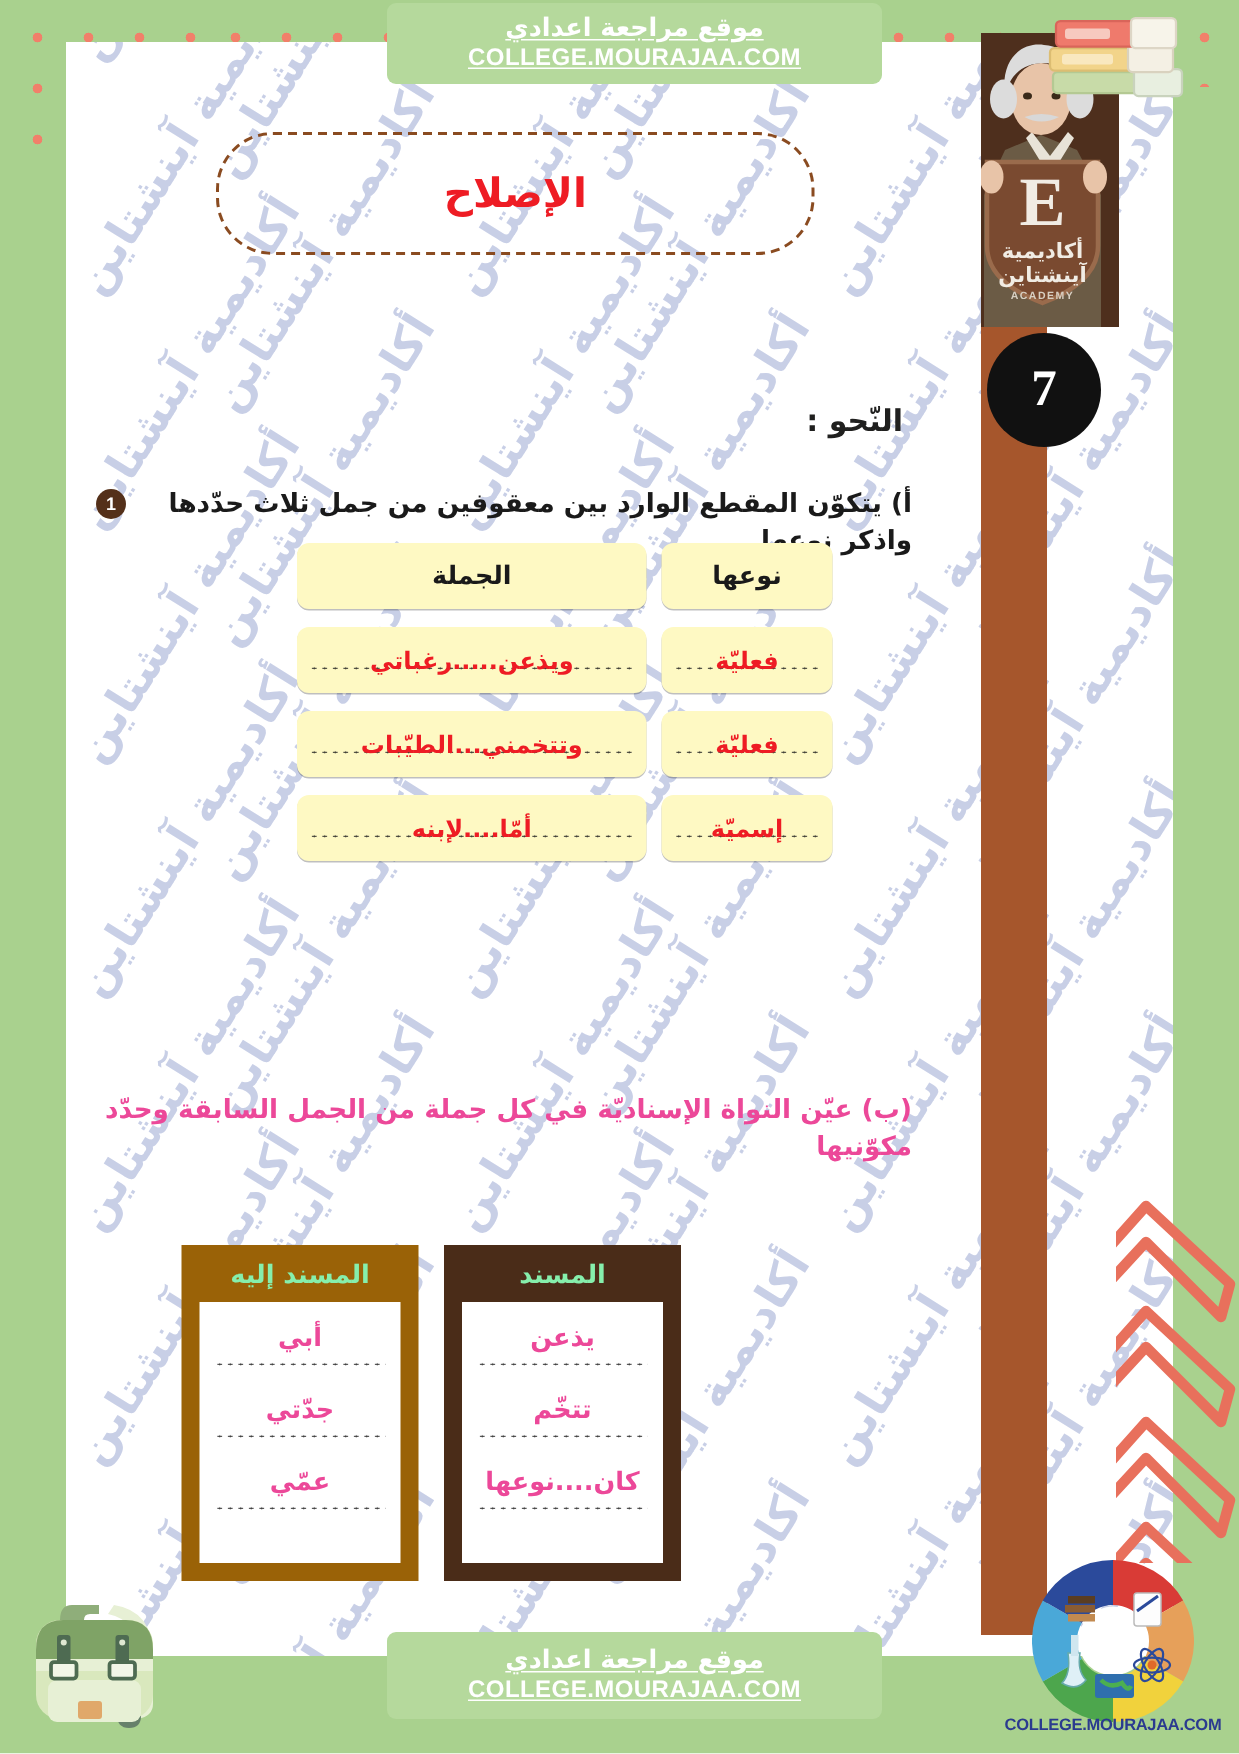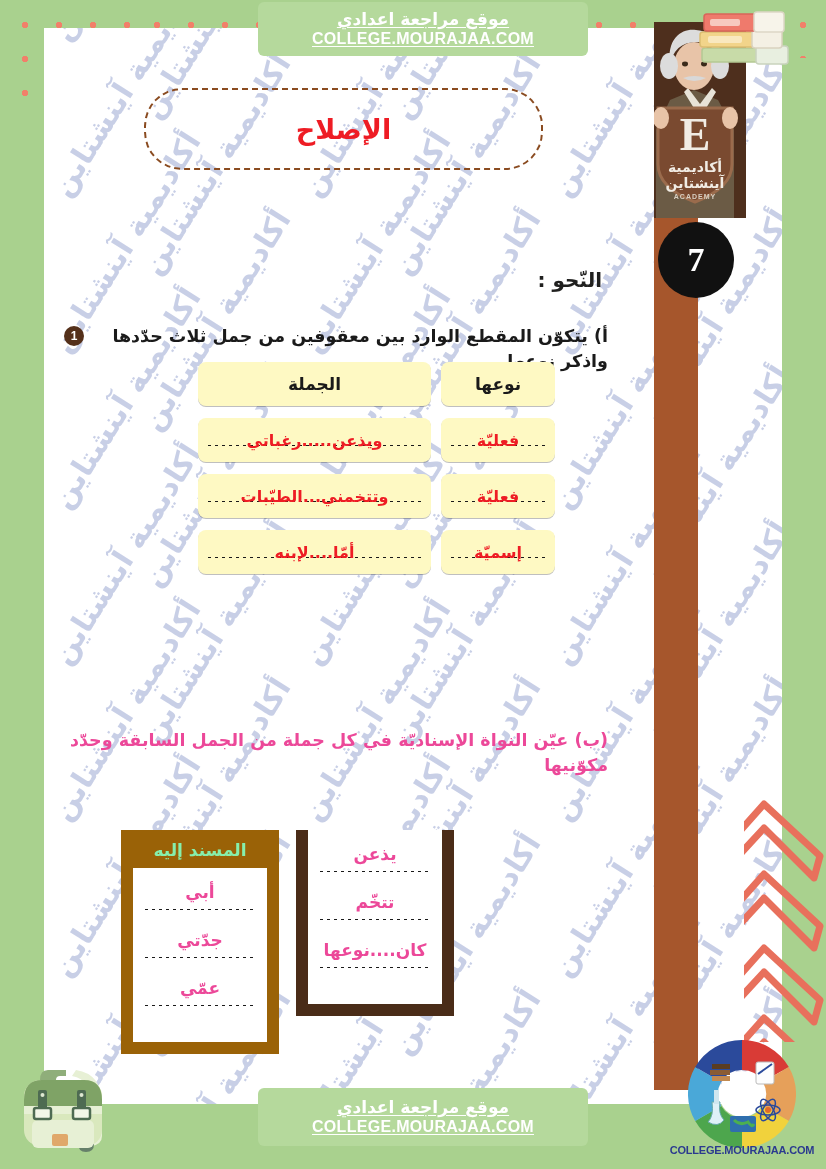--- a/index.html
+++ b/index.html
@@ -411,20 +411,21 @@
         <span class="ans">أمّا....لإبنه</span>
       </div>
     </div>
   </div>
 
   <div class="q2">(ب)  عيّن النواة الإسناديّة في كل جملة من الجمل السابقة وحدّد مكوّنيها</div>
 
   <div class="boxes">
 
     <div class="abox musnad">
+      <div class="cap">المسند</div>
       <div class="inner">
         <div class="aline">
           <span class="dl"></span>
           <span class="txt">يذعن</span>
         </div>
         <div class="aline">
           <span class="dl"></span>
           <span class="txt">تتخّم</span>
         </div>
         <div class="aline">

